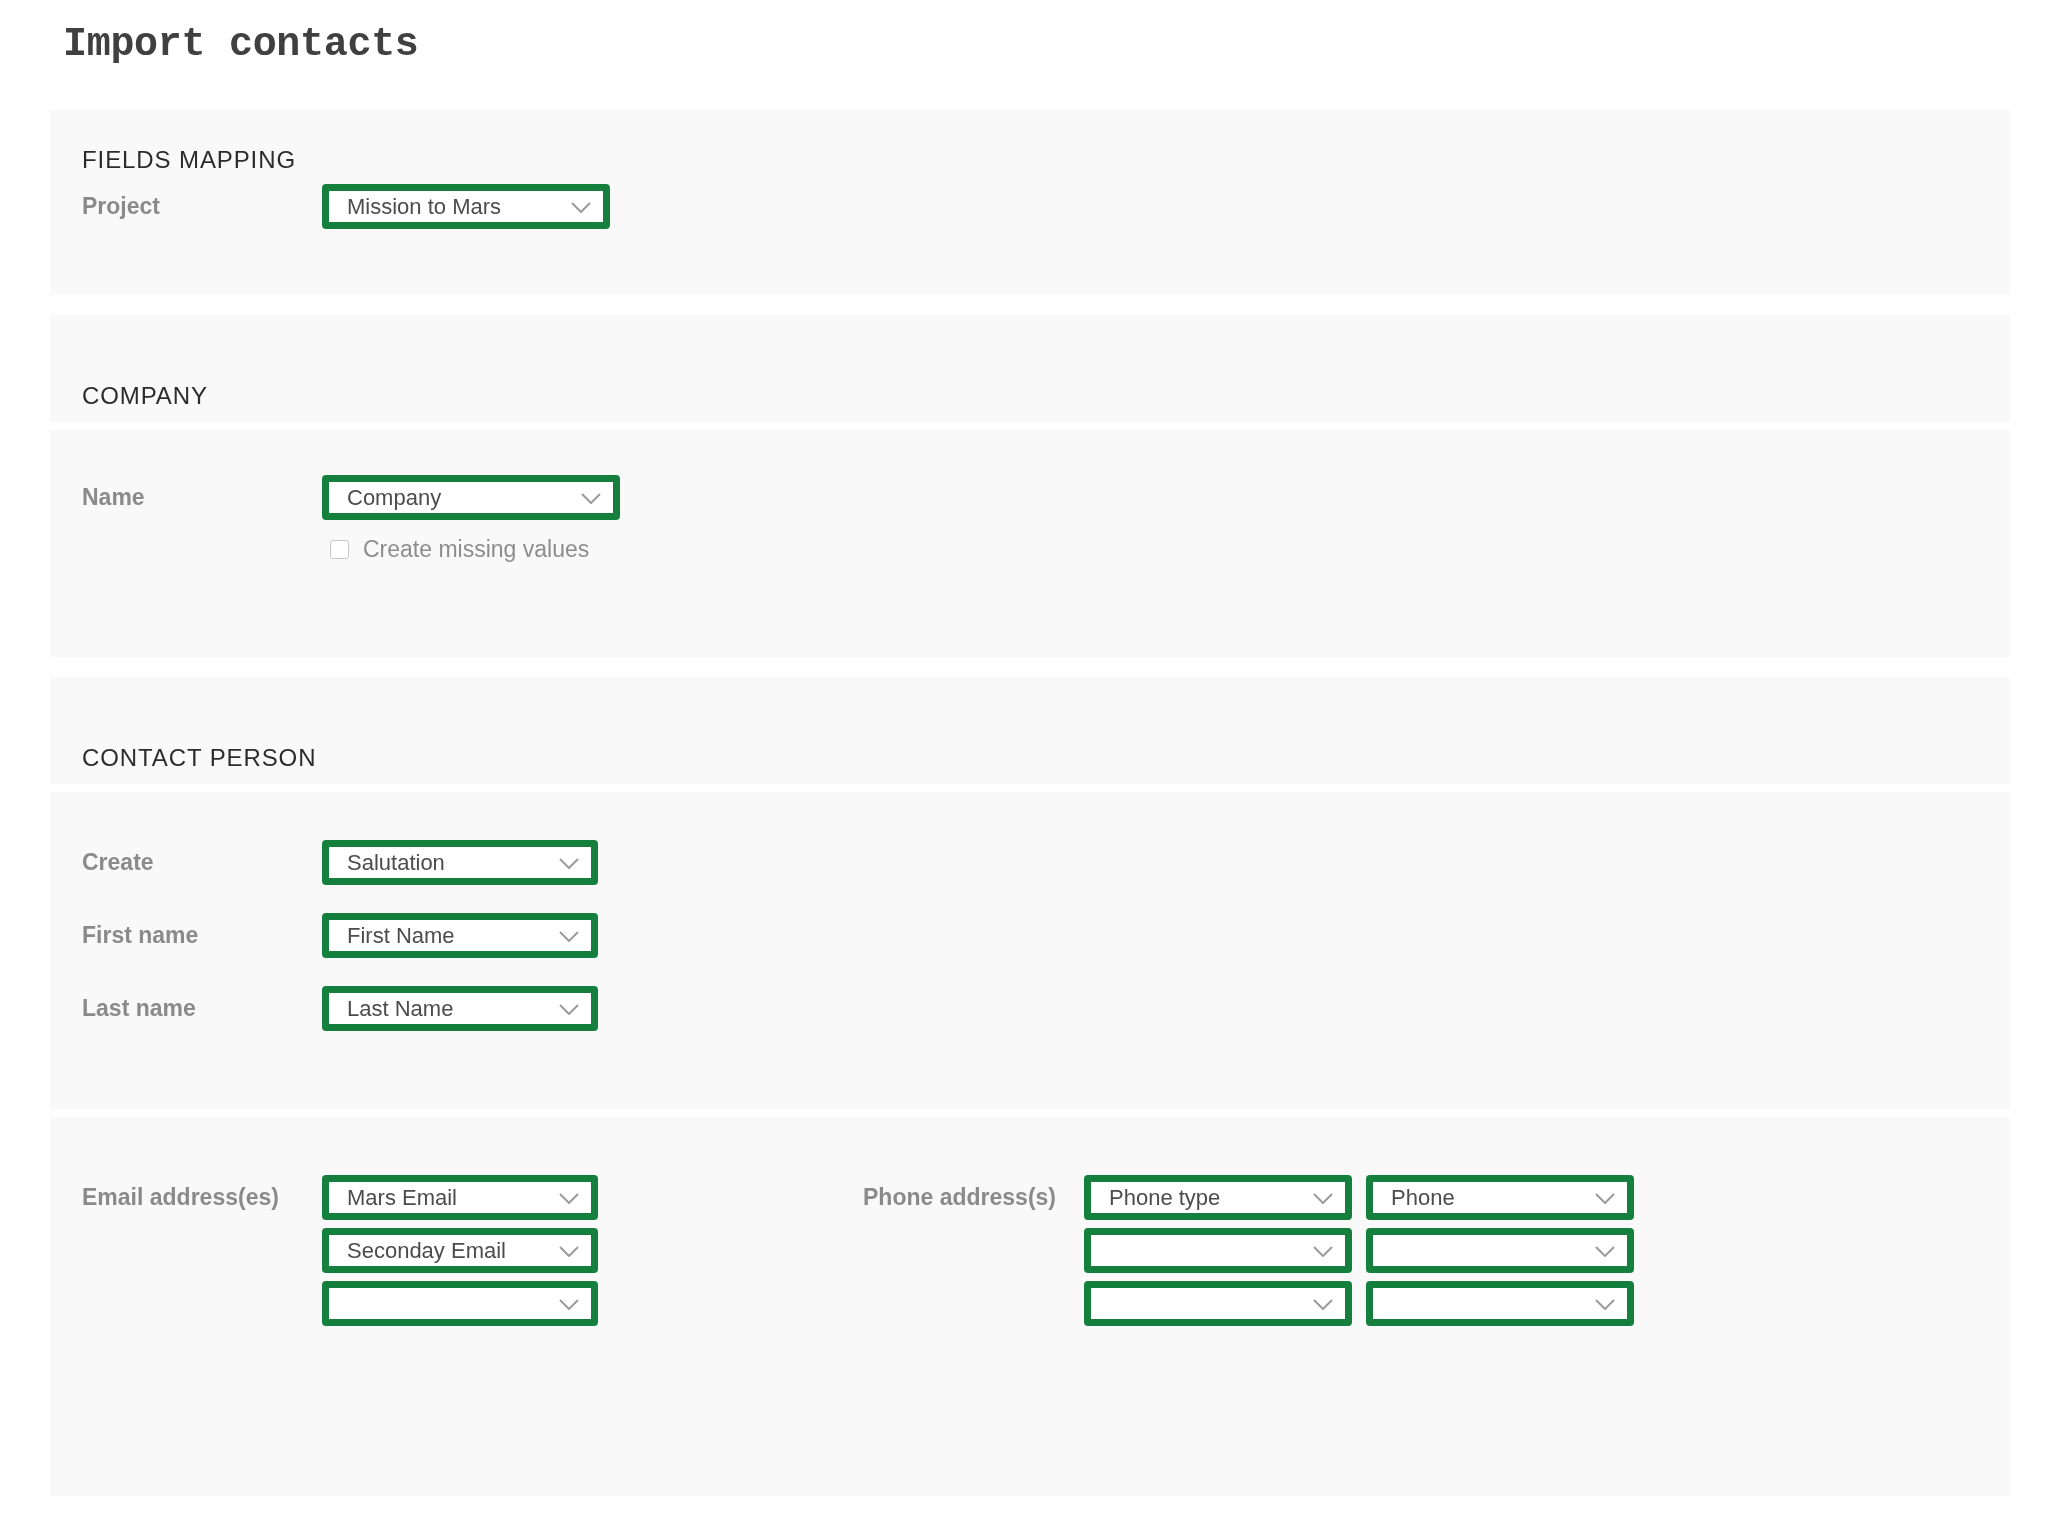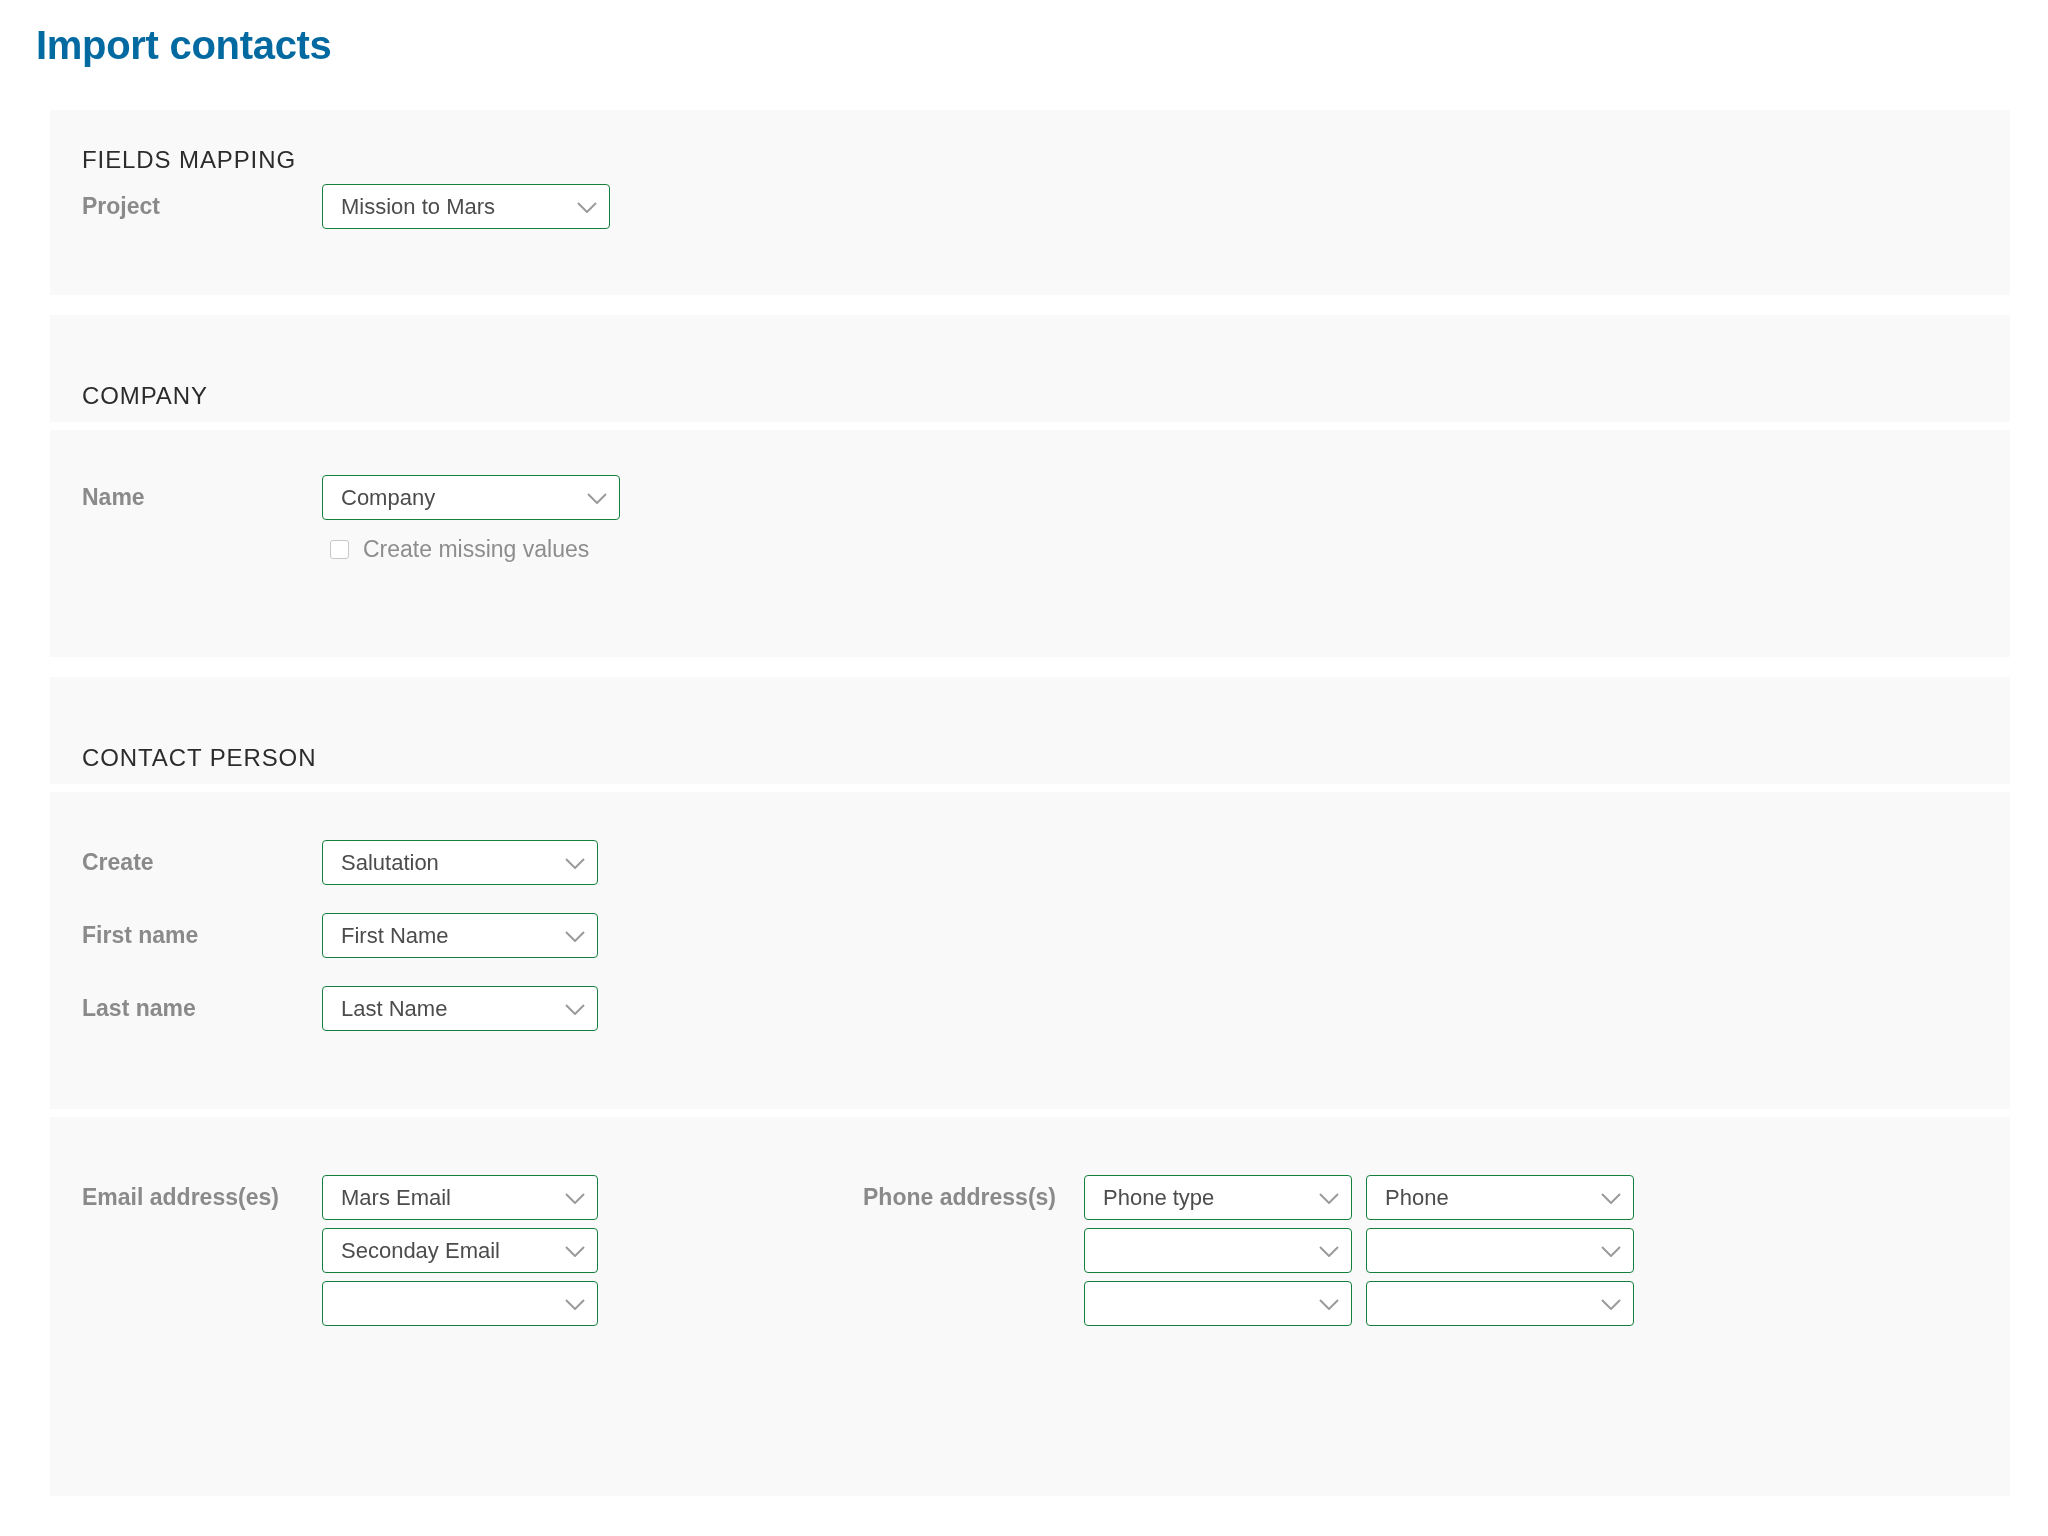--- a/index.html
+++ b/index.html
@@ -18,28 +18,29 @@
   .page {
     position: relative;
     width: 2048px;
     height: 1536px;
     background: #ffffff;
   }
 
   
   .page-title {
     position: absolute;
-    left: 36px;
+    left: 63px;
     top: 20px;
     font-size: 40px;
     font-weight: 700;
-    color: #0369a1;
+    color: #404040;
     letter-spacing: -0.3px;
     line-height: 50px;
     white-space: nowrap;
+    font-family: Liberation Mono, monospace;
   }
 
   
   .panels {
     position: absolute;
     left: 50px;
     top: 110px;
     width: 1960px;
   }
 
@@ -101,21 +102,21 @@
   }
 
   .controls-cell { flex: 0 0 auto; }
 
   
   .select {
     position: relative;
     box-sizing: border-box;
     height: 45px;
     background: #ffffff;
-    border: 1px solid #15803d;
+    border: 7px solid #15803d;
     border-radius: 4px;
     display: flex;
     align-items: center;
     padding: 0 40px 0 18px;
     font-size: 22px;
     color: #4c4c4c;
     white-space: nowrap;
     overflow: hidden;
   }
   .select .value {

